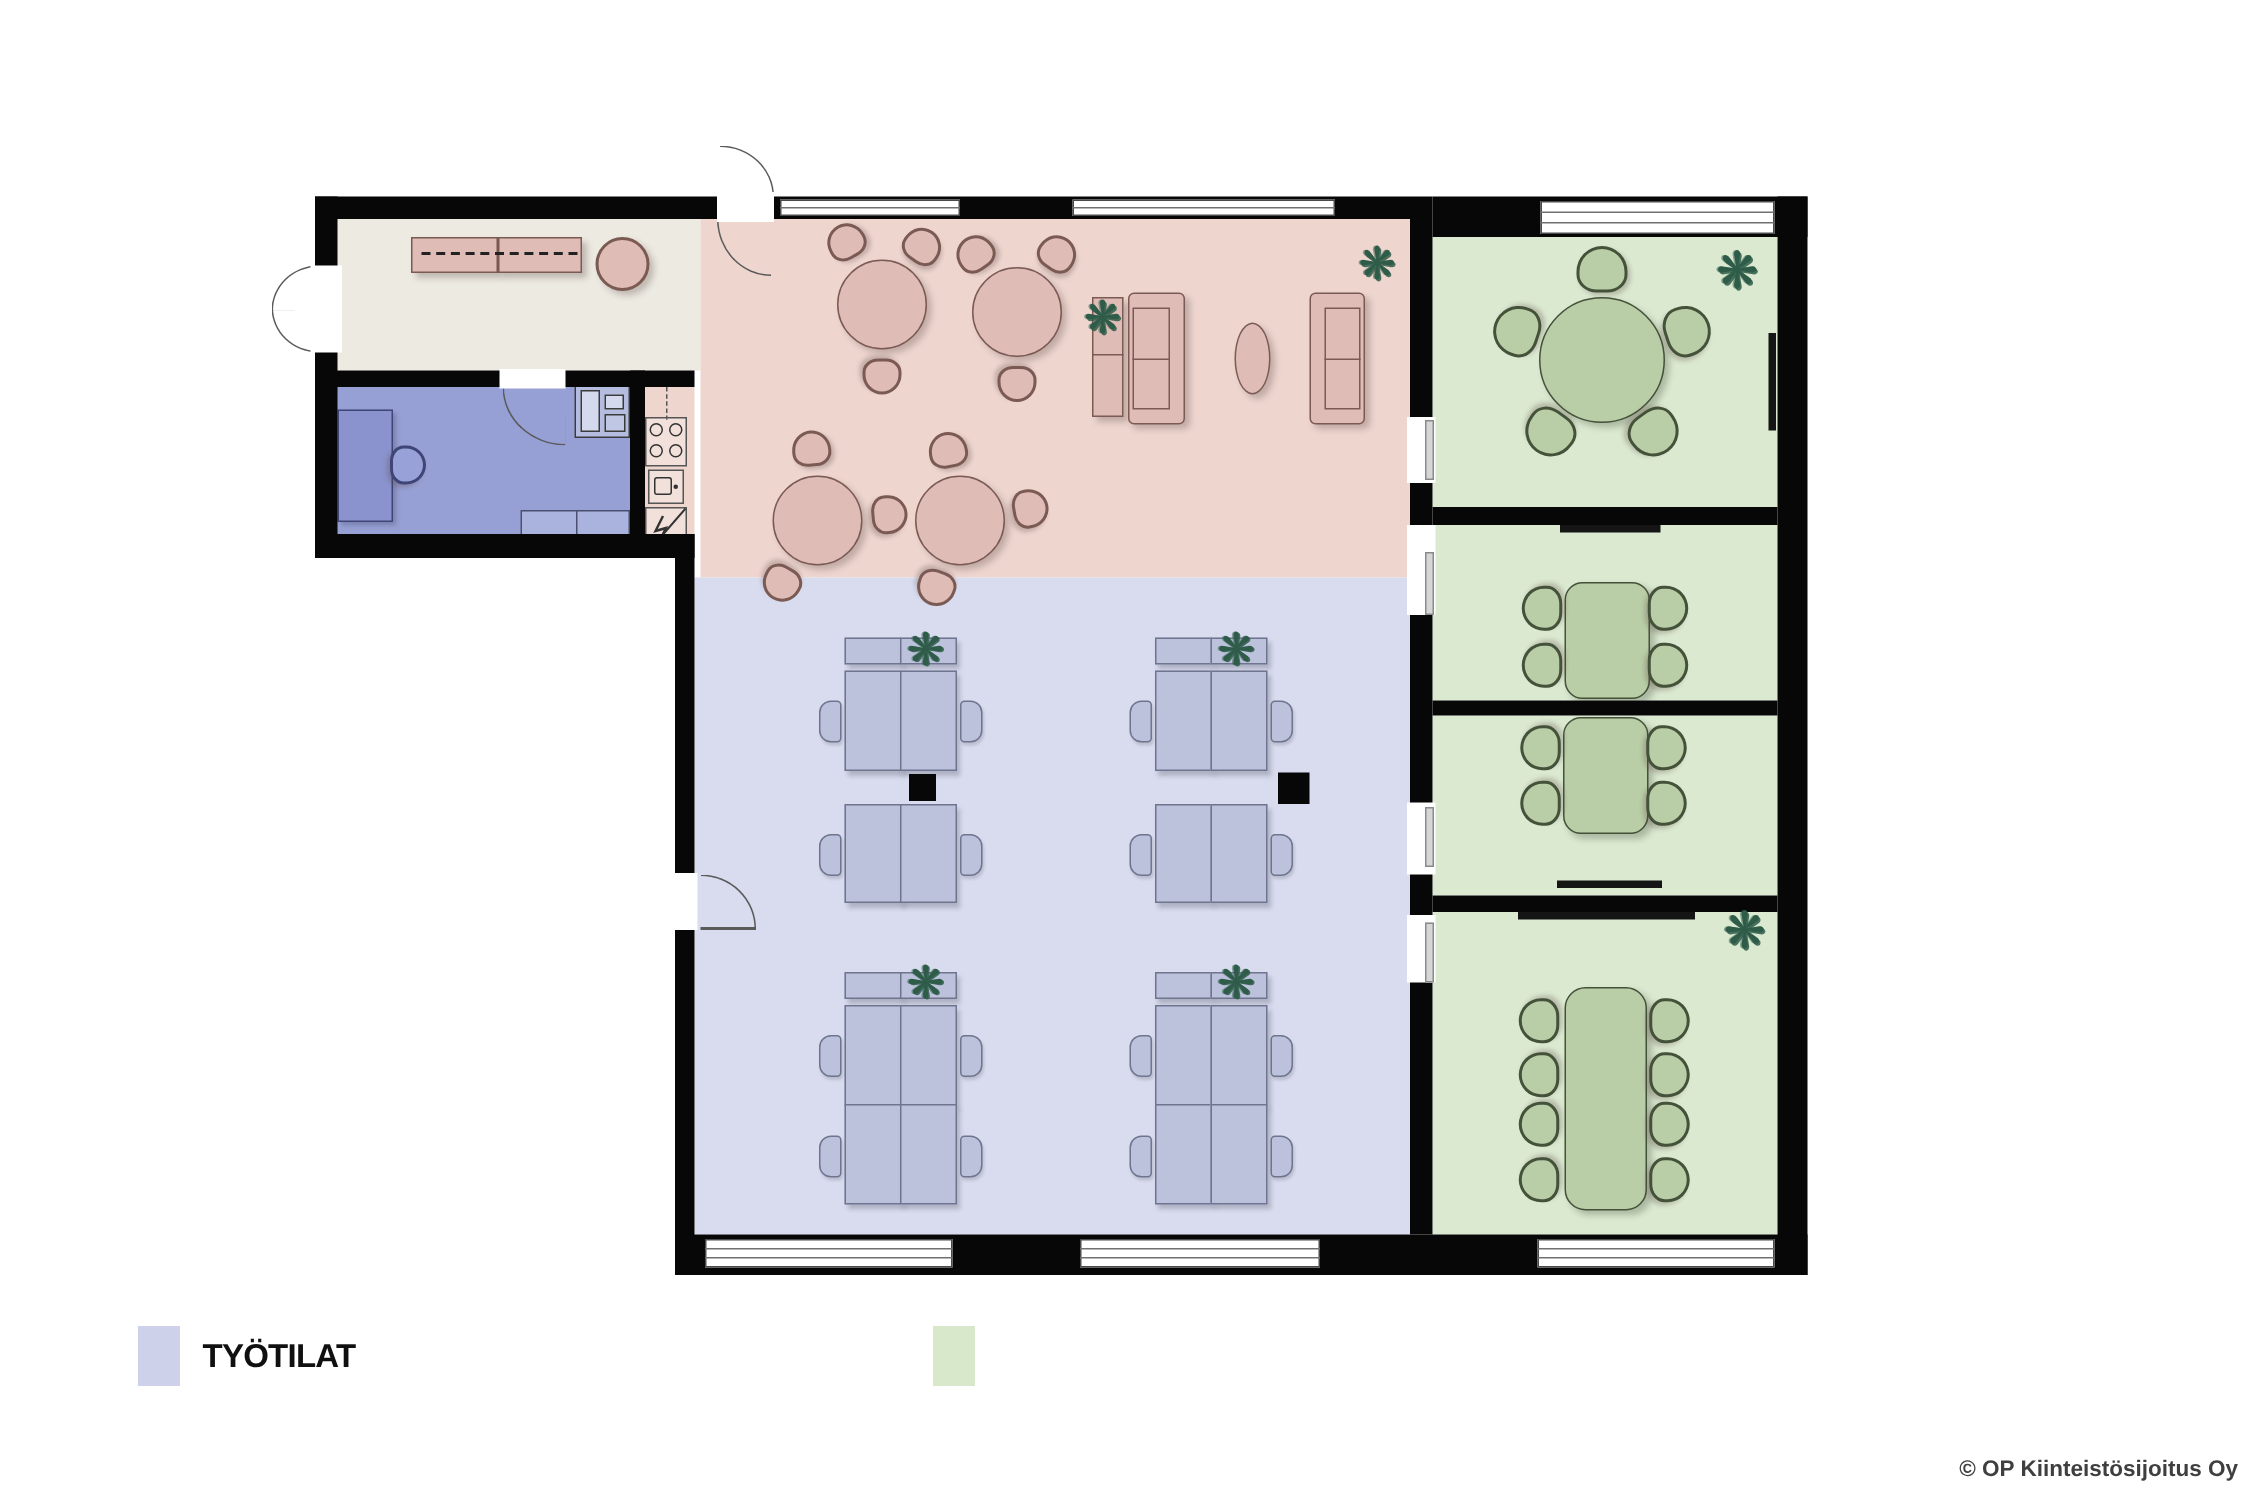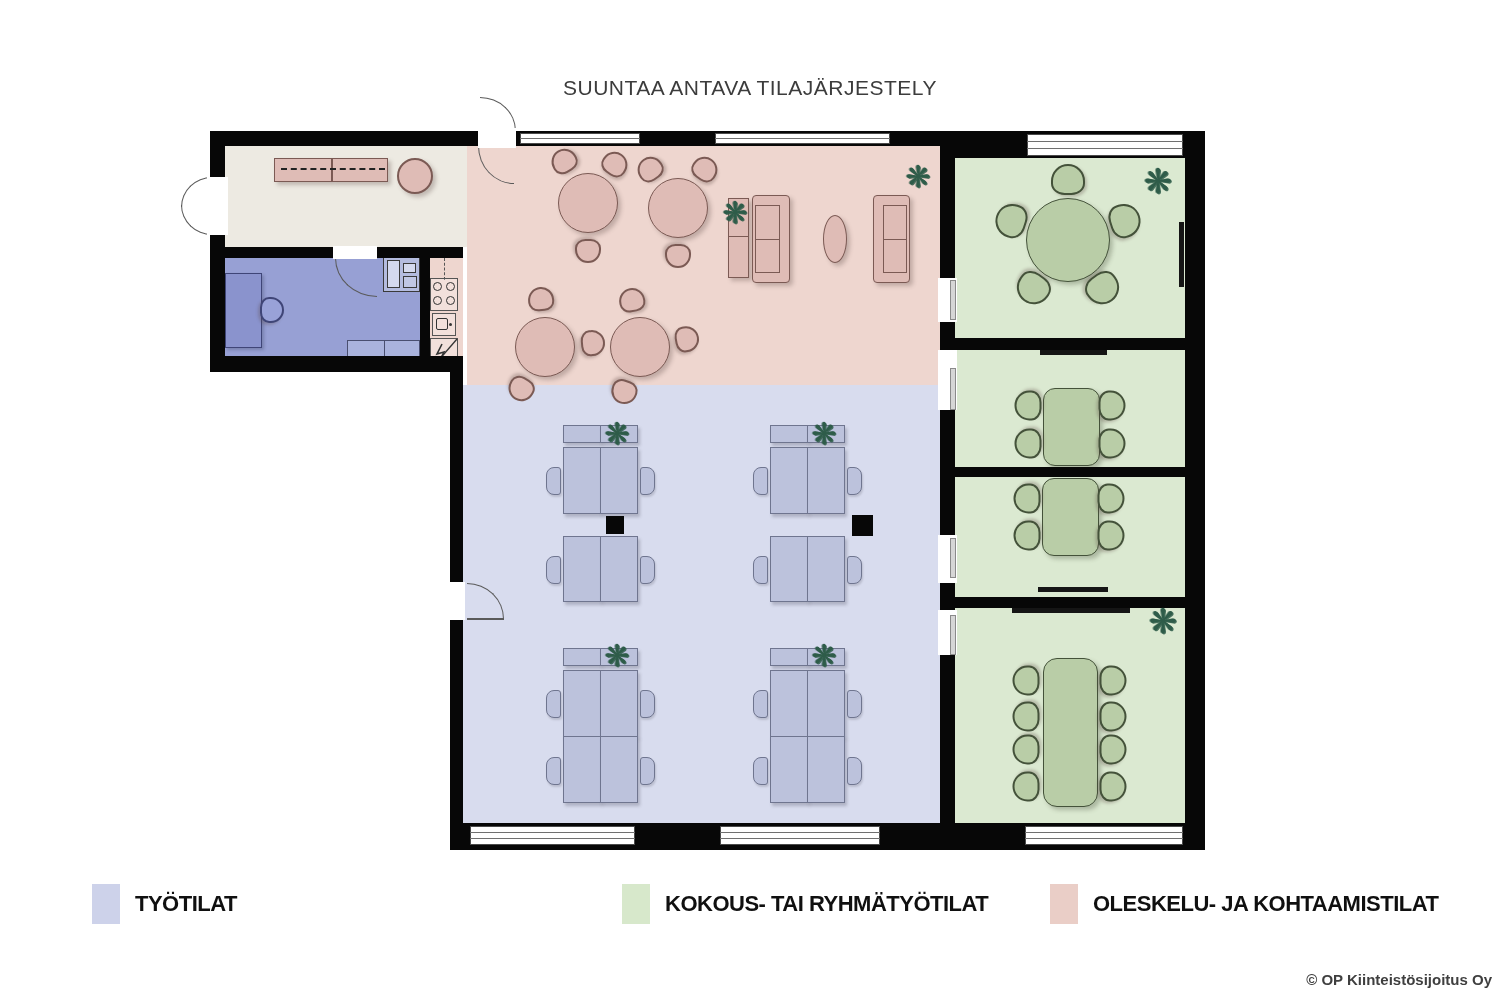--- a/index.html
+++ b/index.html
@@ -32,21 +32,20 @@
   .leg .sw{width:28px;height:40px;flex:0 0 28px;}
   .leg .lb{font-size:22px;font-weight:700;letter-spacing:-.5px;color:#101010;
            margin-left:15px;white-space:nowrap;}
   #copy{right:8px;top:971px;font-size:15px;font-weight:700;color:#3f3f3f;}
 </style>
 </head>
 <body>
 
 <div id="canvas">
 
-  <div id="title" class="abs">SUUNTAA ANTAVA TILAJÄRJESTELY</div>
 
   <div class="abs" style="left: 224px; top: 146px; width: 243px; height: 101px; background: rgb(237, 234, 226);"></div>
   <div class="abs" style="left: 467px; top: 146px; width: 473px; height: 239px; background: rgb(238, 214, 207);"></div>
   <div class="abs" style="left: 430px; top: 258px; width: 33px; height: 114px; background: rgb(238, 214, 207);"></div>
   <div class="abs" style="left: 224px; top: 258px; width: 196px; height: 98px; background: rgb(151, 160, 212);"></div>
   <div class="abs" style="left: 463px; top: 385px; width: 477px; height: 438px; background: rgb(216, 220, 238);"></div>
   <div class="abs" style="left: 955px; top: 158px; width: 230px; height: 180px; background: rgb(219, 233, 209);"></div>
   <div class="abs" style="left: 955px; top: 350px; width: 230px; height: 117px; background: rgb(219, 233, 209);"></div>
   <div class="abs" style="left: 955px; top: 477px; width: 230px; height: 120px; background: rgb(219, 233, 209);"></div>
   <div class="abs" style="left: 955px; top: 608px; width: 230px; height: 215px; background: rgb(219, 233, 209);"></div>
@@ -258,21 +257,16 @@
   <span class="abs plant" style="left:617px;top:656px;">❋</span>
   <span class="abs plant" style="left:824px;top:656px;">❋</span>
   <span class="abs plant" style="left:1163px;top:621px;font-size:34px;">❋</span>
 
   <div class="abs leg" style="left:92px;top:884px;">
     <div class="sw" style="background: rgb(205, 210, 234);"></div>
     <div class="lb">TYÖTILAT</div>
   </div>
   <div class="abs leg" style="left:622px;top:884px;">
     <div class="sw" style="background: rgb(215, 232, 203);"></div>
-    <div class="lb">KOKOUS- TAI RYHMÄTYÖTILAT</div>
-  </div>
-  <div class="abs leg" style="left:1050px;top:884px;">
-    <div class="sw" style="background: rgb(234, 206, 199);"></div>
-    <div class="lb">OLESKELU- JA KOHTAAMISTILAT</div>
   </div>
 
   <div id="copy" class="abs">© OP Kiinteistösijoitus Oy</div>
 </div>
 
 </body></html>

